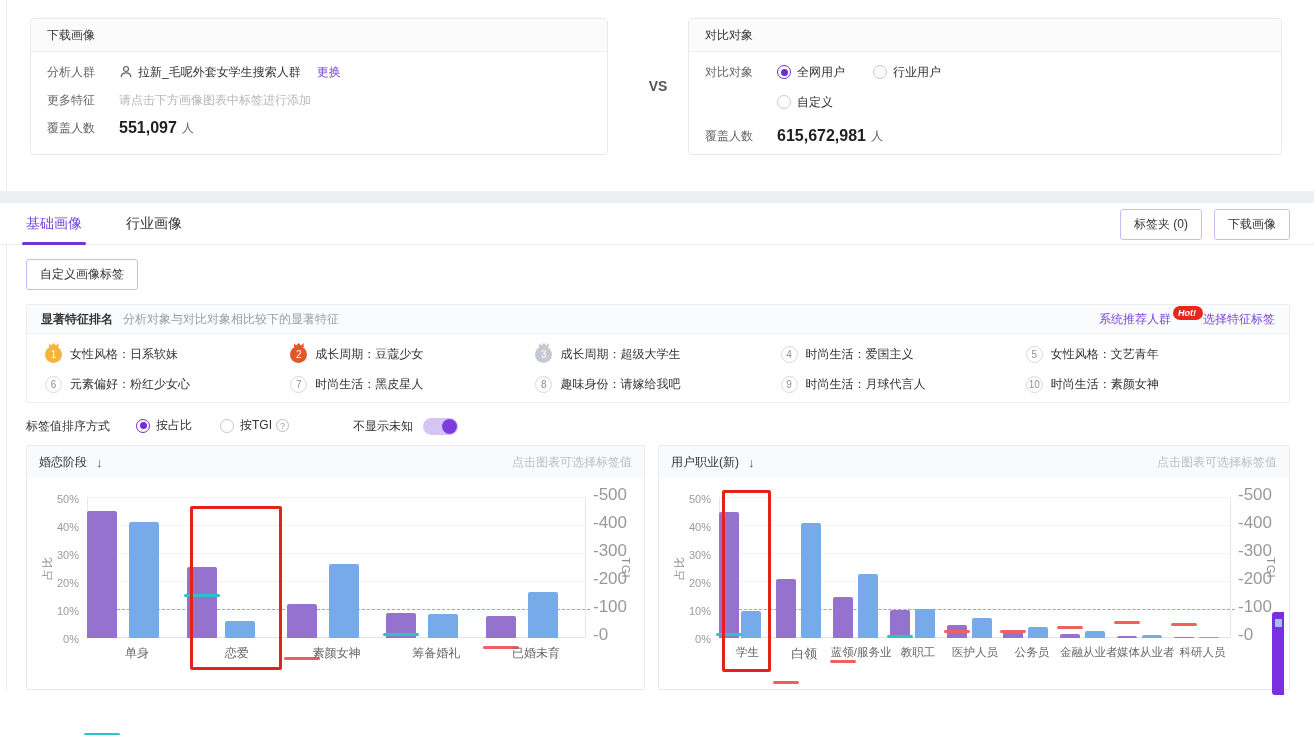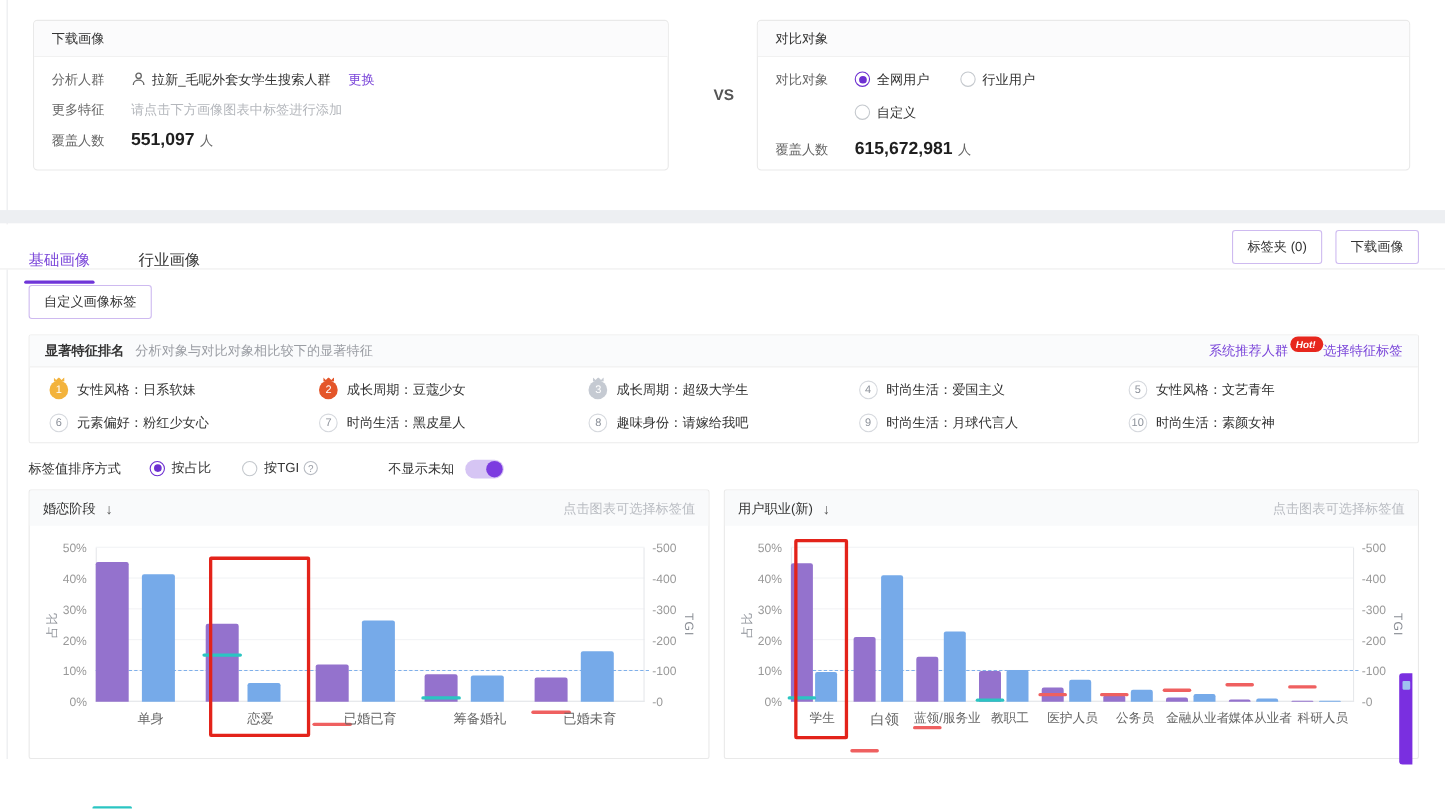--- a/index.html
+++ b/index.html
@@ -32,21 +32,21 @@
 
   .radio { width:14px; height:14px; border-radius:50%; border:1px solid #c4c8cd; background:#fff;
     display:inline-block; position:relative; flex:none; margin-right:6px; vertical-align:-3px; }
   .radio.on { border:1.5px solid #6d2fd1; }
   .radio.on::after { content:""; position:absolute; inset:2.5px; border-radius:50%; background:#6d2fd1; }
   .radio-item { display:inline-flex; align-items:center; margin-right:28px; cursor:pointer; color:#333; }
   .radio-line2 { margin-top:9px; }
 
   
   .tabbar { position:absolute; left:0; top:204px; width:1314px; height:41px; border-bottom:1px solid #ededed; background:#fff; }
-  .tabs { position:absolute; left:26px; top:13px; height:41px; display:flex; }
+  .tabs { position:absolute; left:26px; top:0; height:41px; display:flex; }
   .tab { height:41px; line-height:38px; font-size:14px; margin-right:44px; cursor:pointer; color:#333; position:relative; }
   .tab.active { color:#7a45d9; }
   .tab.active::after { content:""; position:absolute; left:-4px; right:-4px; bottom:0; height:3px; background:#6f35d8; border-radius:2px; }
   .tab-actions { position:absolute; right:24px; top:5px; display:flex; gap:12px; }
   .btn { height:31px; line-height:29px; padding:0 13px; background:#fff; border:1px solid #cebaf0;
     border-radius:3px; color:#333; cursor:pointer; font-size:12px; }
   #custom-tag-btn { position:absolute; left:26px; top:259px; }
 
   
   #features-panel { position:absolute; left:26px; top:304px; width:1264px; height:99px;
@@ -82,21 +82,21 @@
   #chart-card-1 { left:658px; width:632px; }
   .chart-header { height:32px; display:flex; align-items:center; padding:0 12px; background:#f9fafb; border-radius:2px 2px 0 0; }
   .chart-title { color:#333; }
   .sort-arrow { color:#555; font-size:13px; margin-left:9px; cursor:pointer; }
   .chart-hint { margin-left:auto; color:#b9bcc2; }
   .plot { position:absolute; left:60px; right:58px; top:52px; height:140px; }
   .gridline { position:absolute; left:0; right:0; height:1px; background:#f2f3f6; }
   .baseline { position:absolute; left:0; right:0; bottom:0; height:1px; background:#e2e4e8; }
   .vaxis { position:absolute; top:0; bottom:0; width:1px; background:#e6e8eb; }
   .tick-l { position:absolute; right:calc(100% + 8px); width:40px; text-align:right; color:#999; font-size:11px; }
-  .tick-r { position:absolute; left:calc(100% + 7px); width:34px; text-align:left; color:#999; font-size:11px; }
+  .tick-r { position:absolute; left:calc(100% + 7px); width:34px; text-align:left; color:#999; font-size:17px; }
   .axis-name { position:absolute; color:#8a8e95; font-size:11px; letter-spacing:1px; }
   .axis-name.left { left:-52px; top:50%; transform:translate(0,-50%) rotate(-90deg); }
   .axis-name.right { right:-50px; top:50%; transform:translate(0,-50%) rotate(90deg); }
   .ref-dashed { position:absolute; left:0; right:-4px; height:0; border-top:1px dashed #7fb0ea; }
   .groups { position:absolute; inset:0; display:flex; }
   .bar-group { flex:1; position:relative; display:flex; align-items:flex-end; justify-content:flex-start; }
   .bar { border-radius:2px 2px 0 0; cursor:pointer; }
   .bar.pct { background:#9472cd; position:relative; }
   .bar.tgi { background:#76aae9; }
   .cmp-marker { position:absolute; left:-3px; right:-3px; height:3px; border-radius:2px; }
@@ -300,21 +300,21 @@
             <div class="cmp-marker" style="bottom: 41px; background: rgb(43, 197, 194);"></div>
           </div>
           <div class="bar tgi" style="width: 30px; height: 16.8px; background: rgb(118, 170, 233);"></div>
           <div class="cat-label">恋爱</div>
         </div>
         <div class="bar-group" style="gap: 12px;">
           <div class="bar pct" style="width: 30px; height: 33.6px; background: rgb(148, 114, 205);">
             <div class="cmp-marker" style="bottom: -22px; background: rgb(239, 96, 96);"></div>
           </div>
           <div class="bar tgi" style="width: 30px; height: 74.2px; background: rgb(118, 170, 233);"></div>
-          <div class="cat-label">已婚已育</div>
+          <div class="cat-label">素颜女神</div>
         </div>
         <div class="bar-group" style="gap: 12px;">
           <div class="bar pct" style="width: 30px; height: 25.2px; background: rgb(148, 114, 205);">
             <div class="cmp-marker" style="bottom: 1.8px; background: rgb(43, 197, 194);"></div>
           </div>
           <div class="bar tgi" style="width: 30px; height: 23.8px; background: rgb(118, 170, 233);"></div>
           <div class="cat-label">筹备婚礼</div>
         </div>
         <div class="bar-group" style="gap: 12px;">
           <div class="bar pct" style="width: 30px; height: 22.4px; background: rgb(148, 114, 205);">

